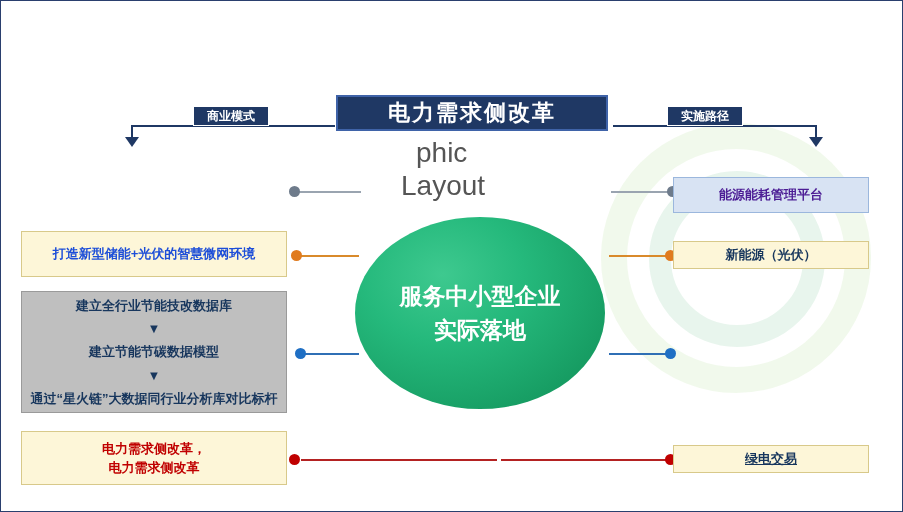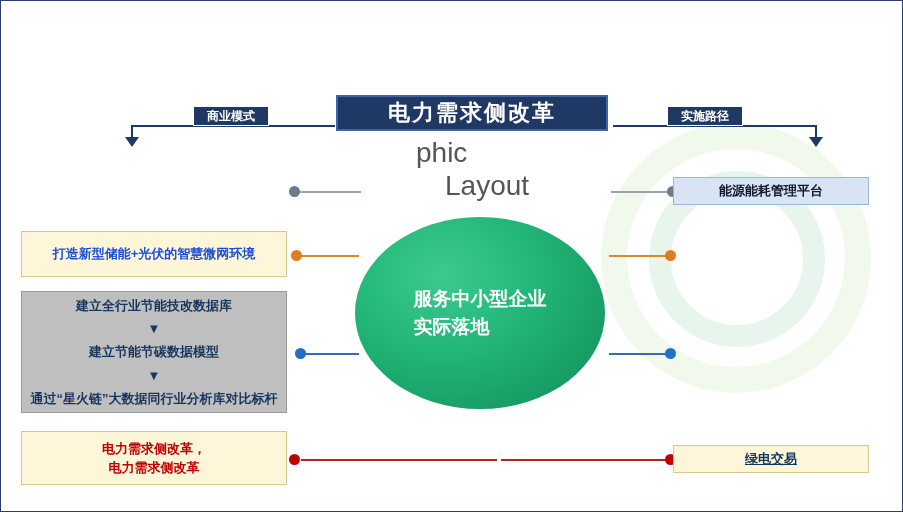--- a/index.html
+++ b/index.html
@@ -85,31 +85,31 @@
   
   #banner{
     position:absolute;left:335px;top:32px;width:272px;height:36px;
     background:#1f3864;border:2px solid #3f63a8;box-sizing:border-box;
     display:flex;align-items:center;justify-content:center;
   }
   #banner-text{font-size:22px;font-weight:bold;color:#ffffff;letter-spacing:2px;}
 
   
   #ghost1{position:absolute;left:415px;top:74px;font-size:28px;color:#555;}
-  #ghost2{position:absolute;left:400px;top:107px;font-size:28px;color:#555;margin-left:44px;}
+  #ghost2{position:absolute;left:400px;top:107px;font-size:28px;color:#555;}
 
   
   #centre{
     position:absolute;left:354px;top:154px;width:250px;height:192px;
     border-radius:50%;
     background:radial-gradient(ellipse at 35% 30%, #3ec98f 0%, #25b97c 35%, #0f8d55 100%);
     display:flex;align-items:center;justify-content:center;
   }
   #centre-text{
-    color:#ffffff;font-size:19px;font-weight:bold;line-height:1.5;
+    color:#ffffff;font-size:23px;font-weight:bold;text-align:center;line-height:1.5;
   }
 
   
   .tab{
     position:absolute;height:20px;background:#1f3864;
     color:#ffffff;font-size:12px;font-weight:bold;
     display:flex;align-items:center;justify-content:center;
     border:1px solid #ffffff;box-sizing:border-box;
   }
   #tab-left{left:192px;top:43px;width:76px;}
@@ -143,21 +143,21 @@
   
   #L1{left:20px;top:104px;width:266px;height:50px;background:#d8e3f3;border:1px solid #9bb7dd;color:#17365d;}
   #L2{left:20px;top:168px;width:266px;height:46px;background:#fdf6d8;border:1px solid #d8c98a;color:#1d4ed8;}
   #L3{left:20px;top:228px;width:266px;height:122px;background:#bfbfbf;border:1px solid #9a9a9a;color:#17365d;justify-content:space-between;}
   #L4{left:20px;top:368px;width:266px;height:54px;background:#fdf6d8;border:1px solid #d8c98a;color:#c00000;}
 
   .l3-line{font-size:13px;font-weight:bold;color:#17365d;}
   .l3-arrow{font-size:13px;color:#17365d;line-height:.7;margin:-1px 0;}
 
   
-  #R1{left:672px;top:114px;width:196px;height:28px;background:#d8e3f3;border:1px solid #9bb7dd;color:#0f172a;}
+  #R1{left:672px;top:114px;width:196px;height:36px;background:#d8e3f3;border:1px solid #9bb7dd;color:#4c1d95;}
   #R2{left:672px;top:178px;width:196px;height:28px;background:#fdf6d8;border:1px solid #d8c98a;color:#17365d;}
   #R3{left:672px;top:276px;width:196px;height:28px;background:#bfbfbf;border:1px solid #9a9a9a;color:#17365d;}
   #R4{left:672px;top:382px;width:196px;height:28px;background:#fdf6d8;border:1px solid #d8c98a;color:#17365d;text-decoration:underline;}
 
   
   .conn{position:absolute;height:1.5px;}
   .dot{position:absolute;width:11px;height:11px;border-radius:50%;}
 
   #cL1{left:292px;top:128px;width:68px;background:#9aa4b0;}
   #dL1{left:288px;top:123px;background:#6e7b8b;}
@@ -249,18 +249,21 @@
     </div>
 
     <div class="box" id="L4">
       <span>电力需求侧改革，</span>
       <span>电力需求侧改革</span>
     </div>
 
     <div class="box" id="R1">
       <span>能源能耗管理平台</span>
     </div>
+    <div class="box" id="R2">
+      <span>新能源（光伏）</span>
+    </div>
     <div class="box" id="R4">
       <span>绿电交易</span>
     </div>
 
   </div>
 </div>
 
 </body></html>

